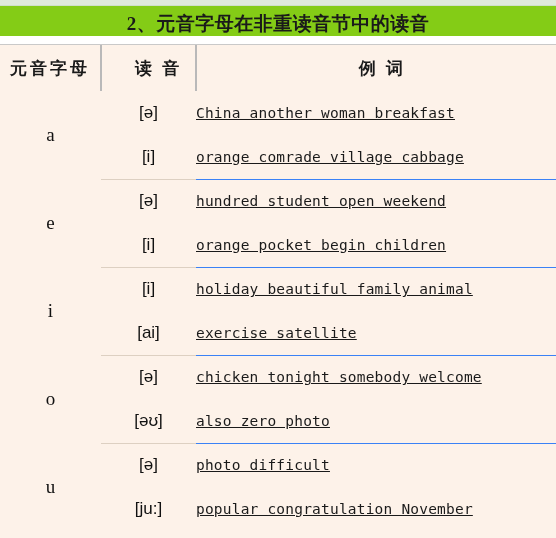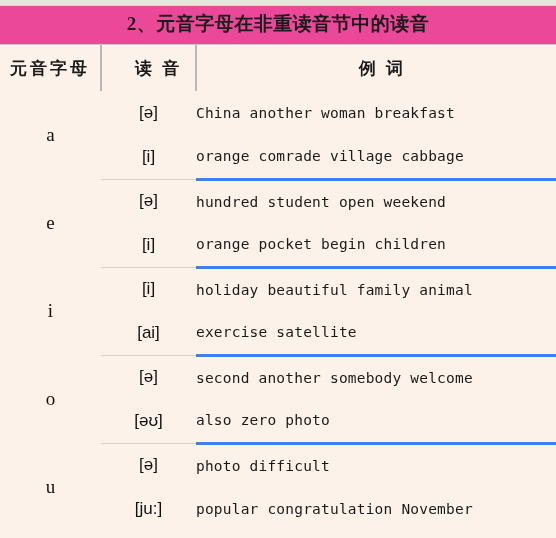--- a/index.html
+++ b/index.html
@@ -31,22 +31,22 @@
     background: #dfeada;
     border-bottom: 1px solid #cfe0c8;
     box-sizing: border-box;
   }
 
   .title-area {
     position: absolute;
     left: 0;
     top: 6px;
     width: 556px;
-    height: 38px;
-    background: #ec4899;
+    height: 30px;
+    background: #84cc16;
   }
 
   .title-text {
     position: absolute;
     left: 0;
     top: 5px;
     width: 556px;
     text-align: center;
     font-family: "Liberation Serif", "DejaVu Serif", serif;
     font-weight: bold;
@@ -136,22 +136,23 @@
     vertical-align: middle;
     text-align: left;
     padding-left: 10px;
     font-family: "DejaVu Sans Mono", "Liberation Mono", monospace;
     font-size: 14.5px;
     color: #1a1a1a;
     letter-spacing: 0.2px;
     border-bottom: 1px solid #ece1d6;
     box-sizing: border-box;
     white-space: nowrap;
-  }
-  .example-cell.group-end { border-bottom: 3px solid #3b82f6; }
+    text-decoration: underline;
+  }
+  .example-cell.group-end { border-bottom: 1px solid #3b82f6; }
 
   
   .left-edge {
     position: absolute;
     left: 0;
     top: 44px;
     width: 1px;
     height: 494px;
     background: #e6ded3;
   }
@@ -211,21 +212,21 @@
           <td class="example-cell">holiday beautiful family animal</td>
         </tr>
         <tr>
           <td class="sound-cell group-end">[ai]</td>
           <td class="example-cell group-end">exercise satellite</td>
         </tr>
 
         <tr>
           <td class="letter-cell" rowspan="2">o</td>
           <td class="sound-cell">[ə]</td>
-          <td class="example-cell">second another somebody welcome</td>
+          <td class="example-cell">chicken tonight somebody welcome</td>
         </tr>
         <tr>
           <td class="sound-cell group-end">[əʊ]</td>
           <td class="example-cell group-end">also zero photo</td>
         </tr>
 
         <tr>
           <td class="letter-cell" rowspan="2">u</td>
           <td class="sound-cell">[ə]</td>
           <td class="example-cell">photo difficult</td>

